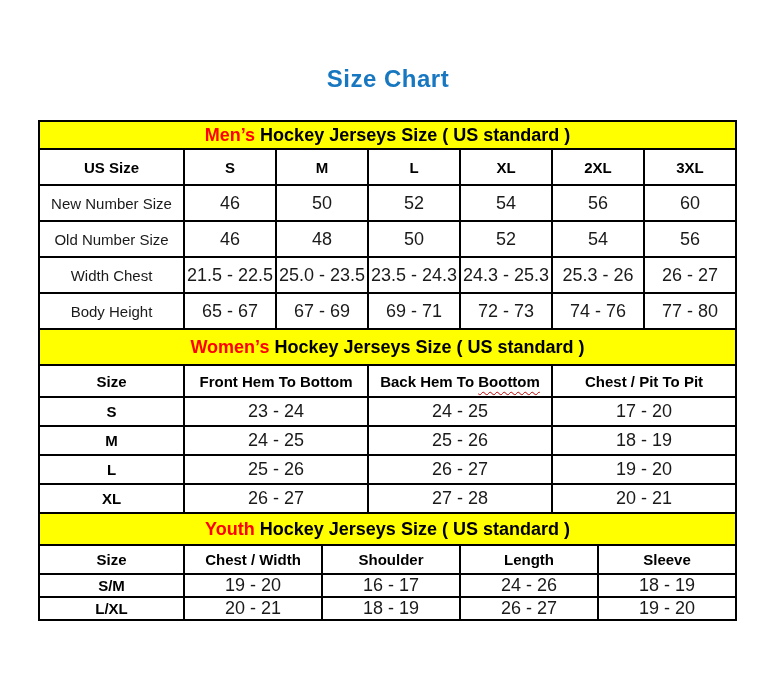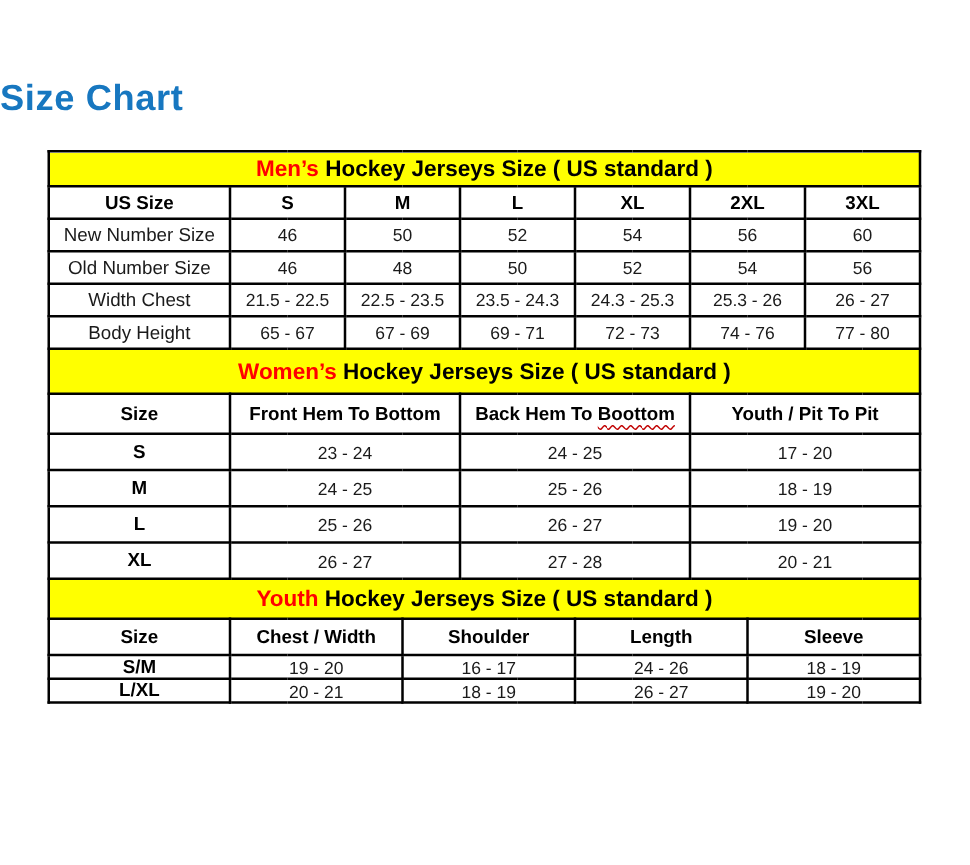--- a/index.html
+++ b/index.html
@@ -6,22 +6,22 @@
   html, body {
     margin: 0; padding: 0;
     width: 776px; height: 692px;
     background: #ffffff;
     font-family: "Liberation Sans", sans-serif;
   }
   .page-title {
     margin: 60px 0 0 0;
     height: 38px;
     line-height: 38px;
-    text-align: left;
-    font-size: 29px;
+    text-align: center;
+    font-size: 24px;
     font-weight: 700;
     color: #1777c0;
     letter-spacing: 0.5px;
   }
   .chart-wrap { margin: 22px 0 0 38px; }
   table.size-chart {
     border-collapse: collapse;
     table-layout: fixed;
     width: 697px;
     color: #1a1a1a;
@@ -31,37 +31,37 @@
     padding: 0;
     text-align: center;
     vertical-align: middle;
     overflow: hidden;
     white-space: nowrap;
   }
   tr.h43 { height: 28px; }
   tr.h36 { height: 36px; }
   tr.h32 { height: 32px; }
   tr.h29 { height: 29px; }
-  tr.h27 { height: 26px; margin-top: 44px; }
+  tr.h27 { height: 36px; margin-top: 44px; }
   tr.h31 { height: 17px; }
   td.band {
     background: #ffff00;
     font-size: 18px;
     font-weight: 700;
     color: #000000;
   }
   td.band .hl { color: #ff0000; }
   th.colhead {
     font-size: 15px;
     font-weight: 700;
     color: #000000;
   }
   td.rlabel { font-size: 15px; font-weight: 400; }
   td.rlabel-b { font-size: 15px; font-weight: 700; color: #000000; }
-  td.val { font-size: 14px; font-weight: 400; }
+  td.val { font-size: 18px; font-weight: 400; }
   .squiggle {
     text-decoration: underline;
     text-decoration-style: wavy;
     text-decoration-color: #c00000;
     text-decoration-thickness: 1px;
     text-underline-offset: 4px;
   }
 </style>
 </head>
 <body>
@@ -113,21 +113,21 @@
         <td class="val" colspan="2">46</td>
         <td class="val" colspan="2">48</td>
         <td class="val" colspan="2">50</td>
         <td class="val" colspan="2">52</td>
         <td class="val" colspan="2">54</td>
         <td class="val" colspan="2">56</td>
       </tr>
       <tr class="h27">
         <td class="rlabel">Width Chest</td>
         <td class="val" colspan="2">21.5 - 22.5</td>
-        <td class="val" colspan="2">22.5 - 23.5</td>
+        <td class="val" colspan="2">25.0 - 23.5</td>
         <td class="val" colspan="2">23.5 - 24.3</td>
         <td class="val" colspan="2">24.3 - 25.3</td>
         <td class="val" colspan="2">25.3 - 26</td>
         <td class="val" colspan="2">26 - 27</td>
       </tr>
       <tr class="h27">
         <td class="rlabel">Body Height</td>
         <td class="val" colspan="2">65 - 67</td>
         <td class="val" colspan="2">67 - 69</td>
         <td class="val" colspan="2">69 - 71</td>
@@ -138,21 +138,21 @@
     </tbody>
 
     <tbody>
       <tr class="h36">
         <td class="band" colspan="13"><span class="hl">Women’s</span><span> Hockey Jerseys Size ( US standard )</span></td>
       </tr>
       <tr class="h32">
         <th class="colhead">Size</th>
         <th class="colhead" colspan="4">Front Hem To Bottom</th>
         <th class="colhead" colspan="4"><span>Back Hem To </span><span class="squiggle">Boottom</span></th>
-        <th class="colhead" colspan="4">Youth / Pit To Pit</th>
+        <th class="colhead" colspan="4">Chest / Pit To Pit</th>
       </tr>
       <tr class="h29">
         <td class="rlabel-b">S</td>
         <td class="val" colspan="4">23 - 24</td>
         <td class="val" colspan="4">24 - 25</td>
         <td class="val" colspan="4">17 - 20</td>
       </tr>
       <tr class="h29">
         <td class="rlabel-b">M</td>
         <td class="val" colspan="4">24 - 25</td>

